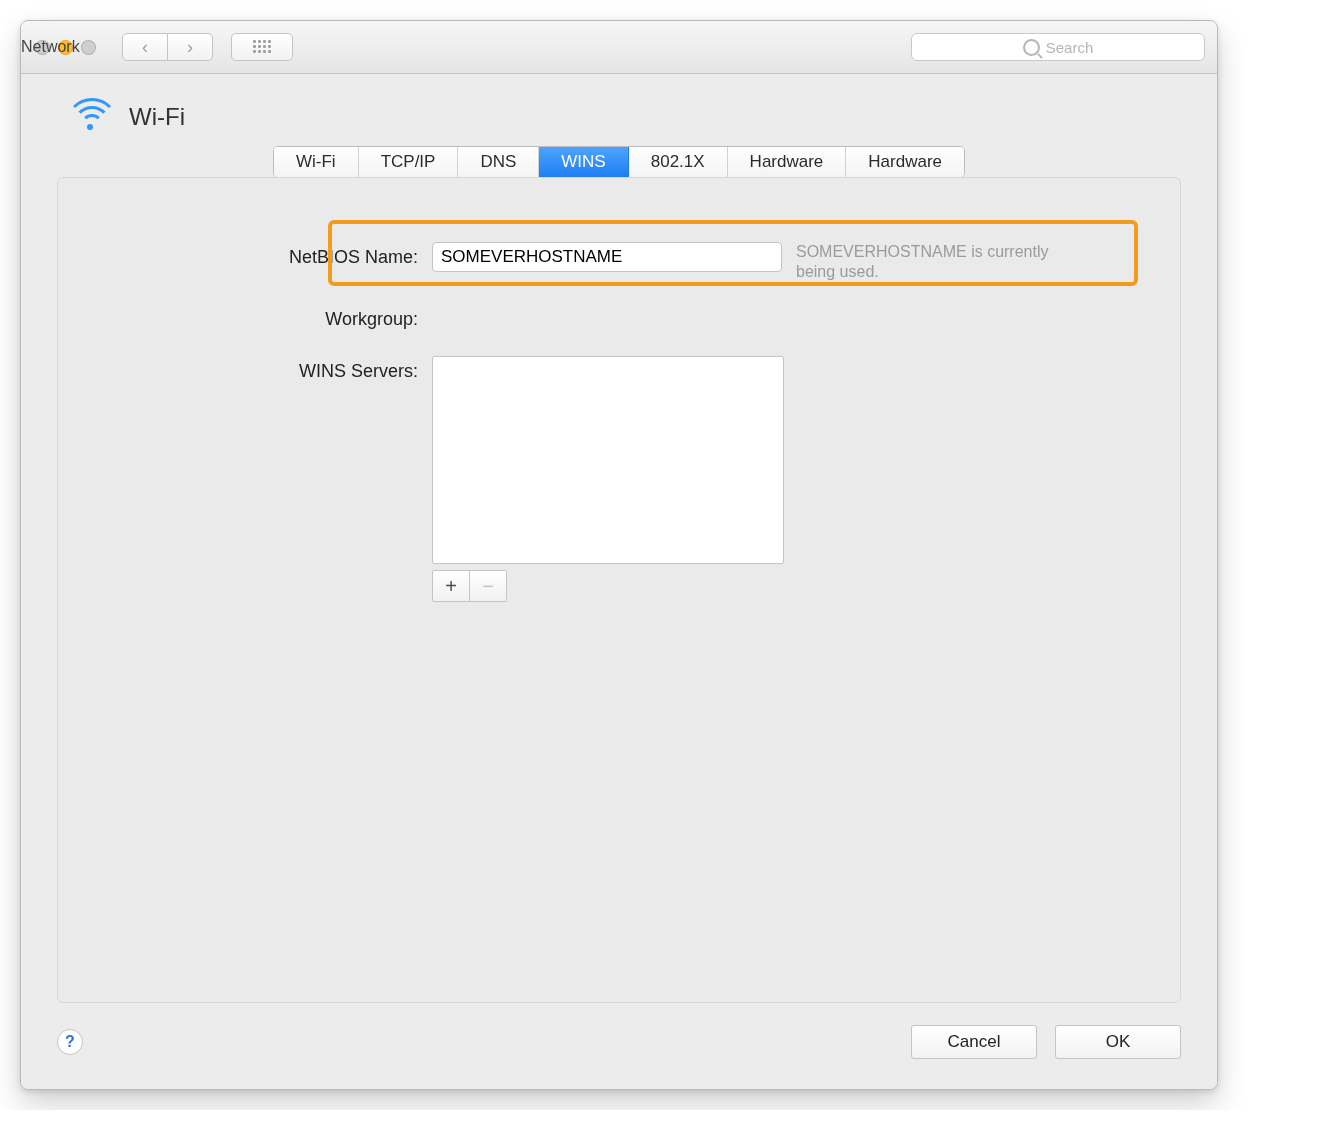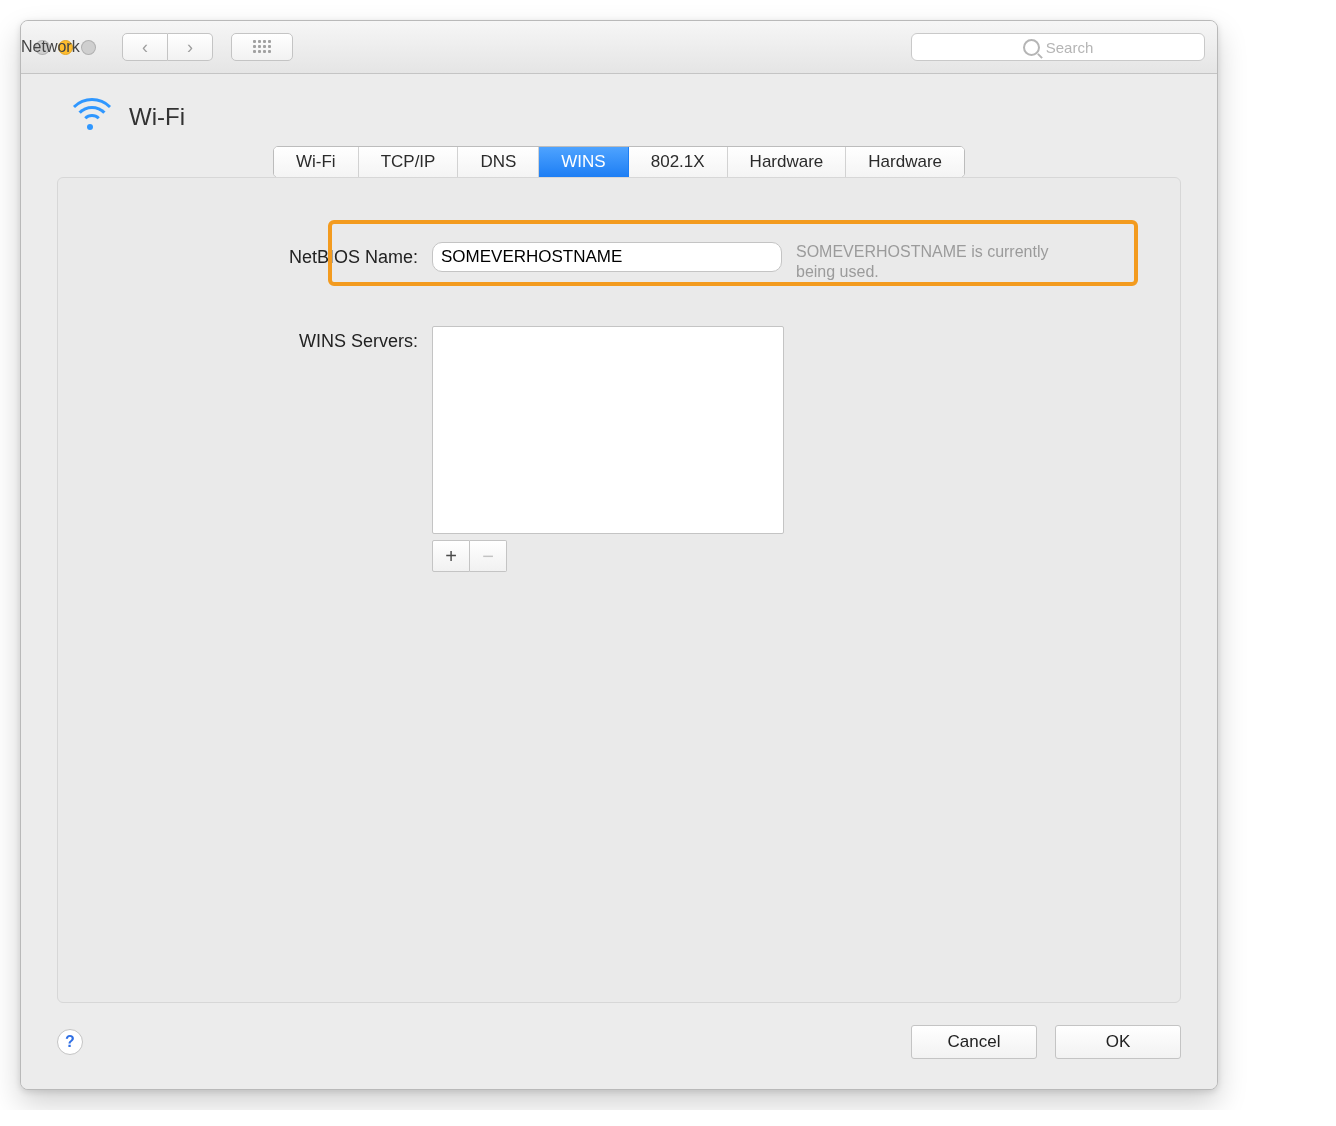--- a/index.html
+++ b/index.html
@@ -122,21 +122,21 @@
     display:grid;
     grid-template-columns: 300px 350px 260px;
     column-gap:14px;
     align-items:start;
     margin-bottom:22px;
   }
   .form-row .lbl{
     text-align:right;font-size:18px;color:#222;line-height:30px;
   }
   .tf{
-    height:30px;background:#fff;border:1px solid #c4c4c4;border-radius:10px;
+    height:30px;background:#fff;border:1px solid #c4c4c4;border-radius:4px;
     font-size:17px;padding:0 8px;box-sizing:border-box;width:100%;
   }
   .hintcol{
     font-size:16px;color:#9b9b9b;line-height:20px;
   }
   
   .hl{
     position:absolute;
     border:4px solid #f39b1f;border-radius:6px;
     left:270px;top:42px;width:802px;height:58px;
@@ -254,20 +254,21 @@
     <div class="pane">
       <div class="hl"></div>
 
       <div class="form-row">
         <div class="lbl">NetBIOS Name:</div>
         <input class="tf" value="SOMEVERHOSTNAME" style="">
         <div class="hintcol">SOMEVERHOSTNAME is currently being used.</div>
       </div>
 
       <div class="form-row">
+        <div class="lbl">Workgroup:</div>
         <div></div>
       </div>
 
       <div class="form-row" style="align-items:start">
         <div class="lbl">WINS Servers:</div>
         <div>
           <div class="listbox"></div>
           <div class="list-buttons">
             <div class="ibtn">
               <span>+</span>

